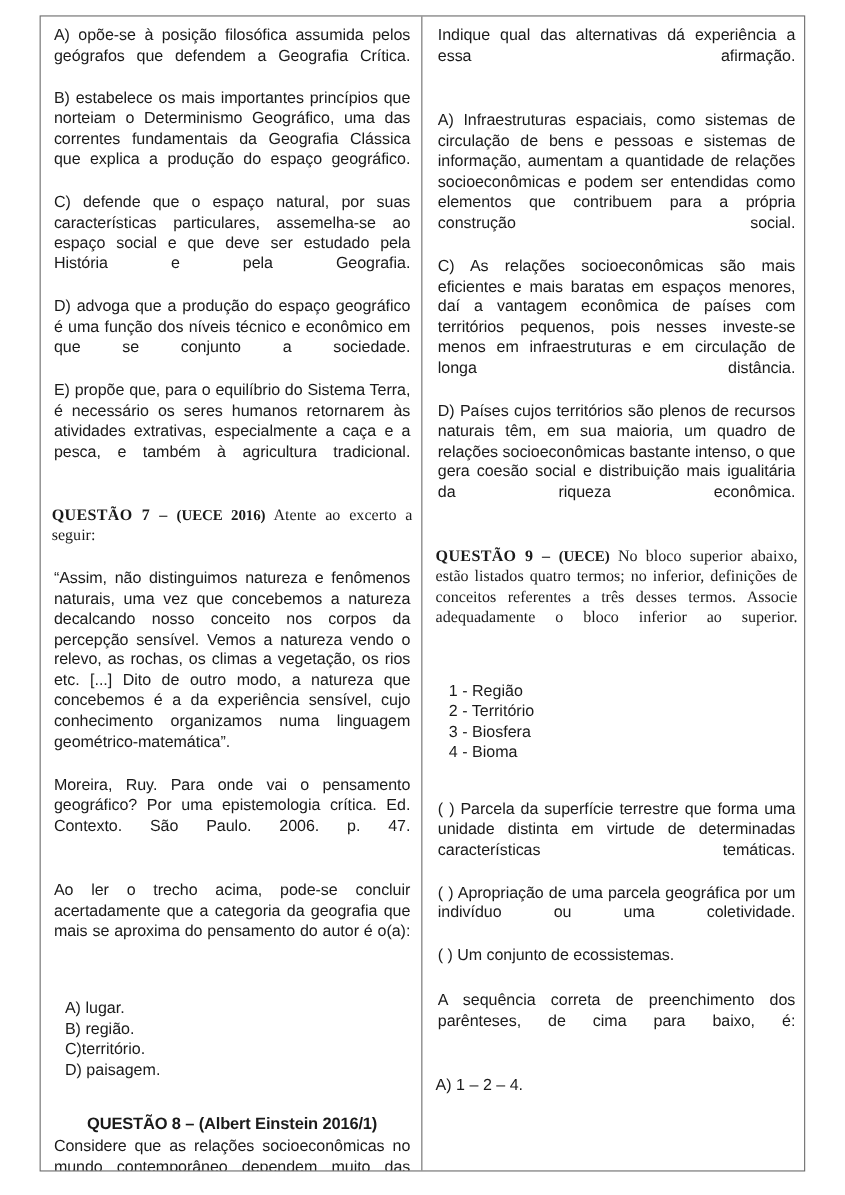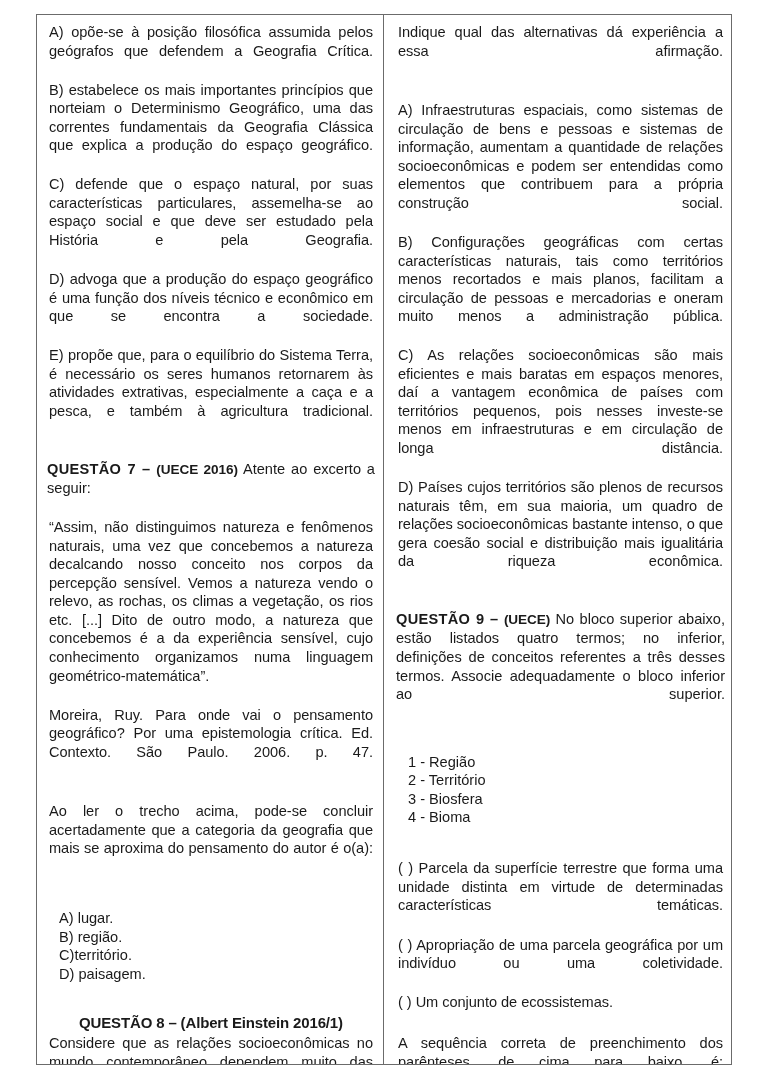--- a/index.html
+++ b/index.html
@@ -65,20 +65,21 @@
 
   .gap {
     height: 18.5px;
   }
 
   .qhead {
     margin: 0;
     font-size: 14.6px;
     line-height: 18.55px;
     text-align: justify;
+    font-family: Liberation Serif, serif;
   }
   .qhead .qlabel {
     font-weight: bold;
     letter-spacing: 0.3px;
   }
   .qhead .qsrc {
     font-weight: bold;
     font-size: 13.6px;
     letter-spacing: -0.1px;
   }
@@ -112,21 +113,21 @@
 <body>
 
 <div class="page">
   <div class="columns">
 
     <div class="col col-left">
 
       <p class="para stretch">A) opõe-se à posição filosófica assumida pelos geógrafos que defendem a Geografia Crítica.</p>
       <p class="para stretch">B) estabelece os mais importantes princípios que norteiam o Determinismo Geográfico, uma das correntes fundamentais da Geografia Clássica que explica a produção do espaço geográfico.</p>
       <p class="para stretch">C) defende que o espaço natural, por suas características particulares, assemelha-se ao espaço social e que deve ser estudado pela História e pela Geografia.</p>
-      <p class="para stretch">D) advoga que a produção do espaço geográfico é uma função dos níveis técnico e econômico em que se encontra a sociedade.</p>
+      <p class="para stretch">D) advoga que a produção do espaço geográfico é uma função dos níveis técnico e econômico em que se conjunto a sociedade.</p>
       <p class="para stretch">E) propõe que, para o equilíbrio do Sistema Terra, é necessário os seres humanos retornarem às atividades extrativas, especialmente a caça e a pesca, e também à agricultura tradicional.</p>
 
       <div class="gap"></div>
 
       <p class="qhead"><span class="qlabel">QUESTÃO 7 –</span> <span class="qsrc">(UECE 2016)</span><span> Atente ao excerto a seguir:</span></p>
 
       <div class="gap"></div>
 
       <p class="para stretch">“Assim, não distinguimos natureza e fenômenos naturais, uma vez que concebemos a natureza decalcando nosso conceito nos corpos da percepção sensível. Vemos a natureza vendo o relevo, as rochas, os climas a vegetação, os rios etc. [...] Dito de outro modo, a natureza que concebemos é a da experiência sensível, cujo conhecimento organizamos numa linguagem geométrico-matemática”.</p>
       <p class="para stretch">Moreira, Ruy. Para onde vai o pensamento geográfico? Por uma epistemologia crítica. Ed. Contexto. São Paulo. 2006. p. 47.</p>
@@ -151,21 +152,20 @@
 
     </div>
 
     <div class="col col-right">
 
       <p class="para stretch">Indique qual das alternativas dá experiência a essa afirmação.</p>
 
       <div class="gap"></div>
 
       <p class="para stretch">A) Infraestruturas espaciais, como sistemas de circulação de bens e pessoas e sistemas de informação, aumentam a quantidade de relações socioeconômicas e podem ser entendidas como elementos que contribuem para a própria construção social.</p>
-      <p class="para stretch">B) Configurações geográficas com certas características naturais, tais como territórios menos recortados e mais planos, facilitam a circulação de pessoas e mercadorias e oneram muito menos a administração pública.</p>
       <p class="para stretch">C) As relações socioeconômicas são mais eficientes e mais baratas em espaços menores, daí a vantagem econômica de países com territórios pequenos, pois nesses investe-se menos em infraestruturas e em circulação de longa distância.</p>
       <p class="para stretch">D) Países cujos territórios são plenos de recursos naturais têm, em sua maioria, um quadro de relações socioeconômicas bastante intenso, o que gera coesão social e distribuição mais igualitária da riqueza econômica.</p>
 
       <div class="gap"></div>
 
       <p class="qhead stretch"><span class="qlabel">QUESTÃO 9 –</span> <span class="qsrc">(UECE)</span><span> No bloco superior abaixo, estão listados quatro termos; no inferior, definições de conceitos referentes a três desses termos. Associe adequadamente o bloco inferior ao superior.</span></p>
 
       <div class="gap"></div>
 
       <div class="list">

